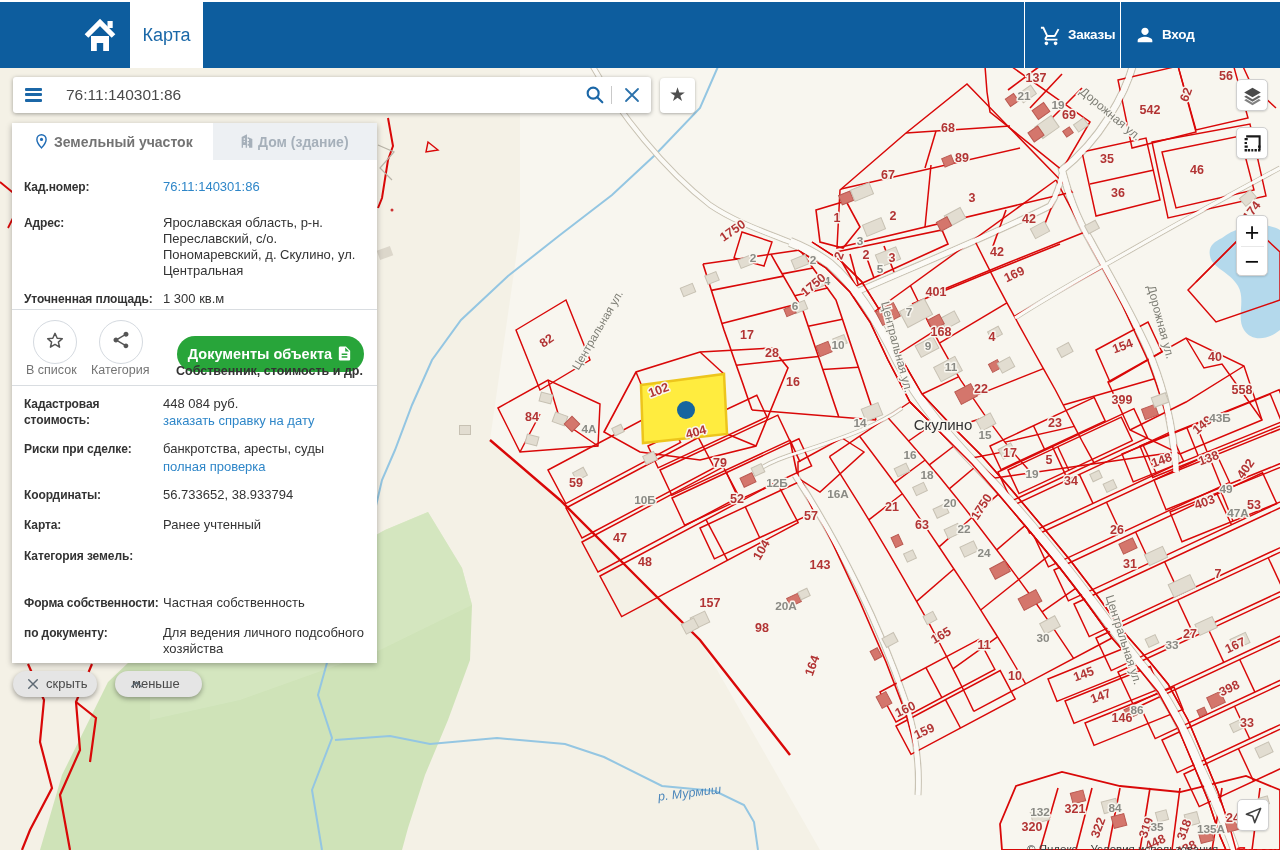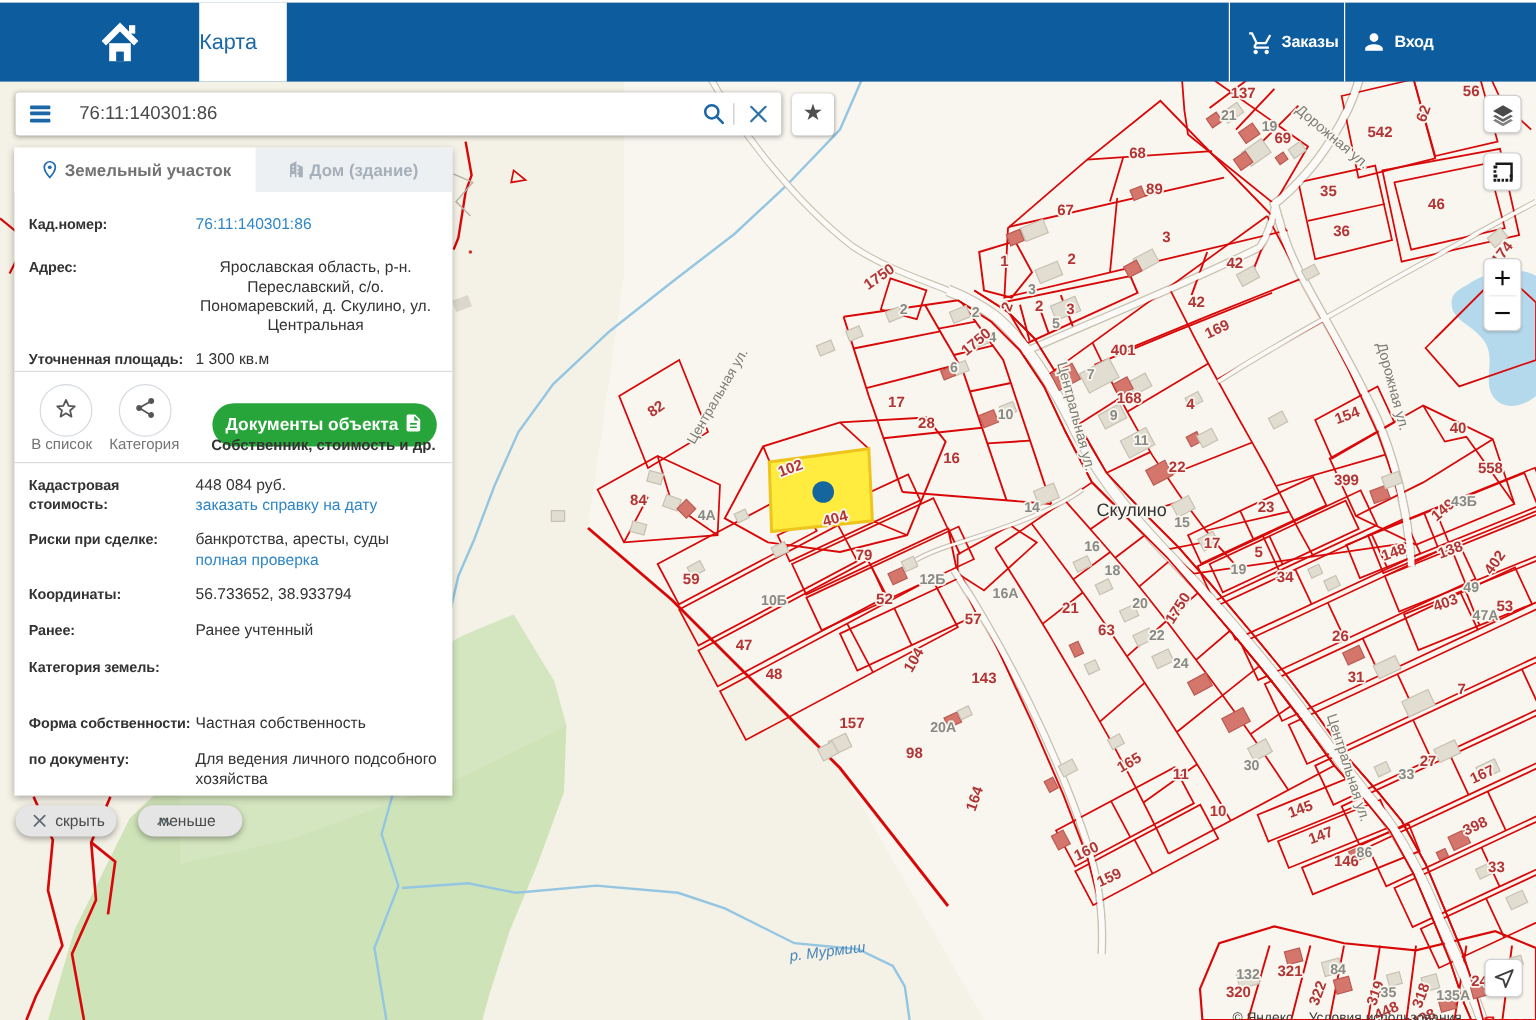--- a/index.html
+++ b/index.html
@@ -3,21 +3,21 @@
 <meta charset="utf-8">
 <style>
   html,body{margin:0;padding:0;width:1280px;height:850px;overflow:hidden;background:#fff;
     font-family:"Liberation Sans",sans-serif;}
   .abs{position:absolute;}
   #map{position:absolute;left:0;top:0;width:1280px;height:850px;}
   
   #nav{position:absolute;left:0;top:2px;width:1280px;height:66px;background:#0d5d9e;z-index:20;}
   #homeIc{position:absolute;left:80px;top:13px;}
   #tabKarta{position:absolute;left:130px;top:0;width:73px;height:66px;background:#fff;
-    color:#1a68a8;font-size:18px;line-height:66px;text-align:left;margin-left:36px;}
+    color:#1a68a8;font-size:18px;line-height:66px;text-align:center;}
   .navsep{position:absolute;top:0;width:1px;height:66px;background:#fff;}
   .navbtn{position:absolute;top:0;height:66px;color:#fff;font-size:13.5px;font-weight:bold;letter-spacing:-0.2px;}
   .navbtn span{position:absolute;top:25px;white-space:nowrap;}
   
   #search{position:absolute;left:13px;top:77px;width:638px;height:36px;background:#fff;
     border-radius:3px;box-shadow:0 1px 4px rgba(0,0,0,.35);z-index:15;}
   #burger{position:absolute;left:12px;top:11px;width:17px;height:14px;}
   #burger div{height:2.6px;background:#1b67a7;margin-bottom:2.9px;border-radius:1px;}
   #stext{position:absolute;left:53px;top:0;line-height:36px;font-size:15.5px;color:#4a4a4a;}
   #sdiv2{position:absolute;left:598px;top:9px;width:1px;height:18px;background:#c9c9c9;}
@@ -532,21 +532,21 @@
           <path fill="#a6b0ba" d="M4 22V6l8-4v20h-2v-4h-4v4H4zm3-12h2V8H7v2zm0 4h2v-2H7v2zm6-8 7 3v13h-5v-3h-2v-3h2v-2h-2v-2h2V9h-2V6z"></path>
         </svg>
       <div class="tl">Дом (здание)</div>
     </div>
   </div>
 
   <div class="lab" style="top:56px">Кад.номер:</div>
   <div class="val lnk" style="top:56px">76:11:140301:86</div>
 
   <div class="lab" style="top:92px">Адрес:</div>
-  <div class="val" style="top:92px;white-space:normal;width:200px;text-align:center;">Ярославская область, р-н.<br>Переславский, с/о.<br>Пономаревский, д. Скулино, ул.<br>Центральная</div>
+  <div class="val" style="top:92px;white-space:normal;width:200px;">Ярославская область, р-н.<br>Переславский, с/о.<br>Пономаревский, д. Скулино, ул.<br>Центральная</div>
 
   <div class="lab" style="top:168px">Уточненная площадь:</div>
   <div class="val" style="top:168px">1 300 кв.м</div>
 
   <div class="hr" style="top:186px"></div>
 
   <div class="circ" style="left:21px"><svg style="margin-top:9px" width="22" height="22" viewBox="0 0 24 24">
         <path fill="none" stroke="#555" stroke-width="1.6" stroke-linejoin="round" d="M12 3.6 14.4 9l5.6.4-4.3 3.8 1.3 5.6L12 15.7l-5 3.1 1.3-5.6L4 9.4 9.6 9z"></path>
       </svg></div>
   <div class="circ" style="left:87px"><svg style="margin-top:9px" width="20" height="20" viewBox="0 0 24 24">
@@ -566,21 +566,21 @@
   <div class="val" style="top:273px">448 084 руб.</div>
   <div class="val lnk" style="top:290px">заказать справку на дату</div>
 
   <div class="lab" style="top:318px">Риски при сделке:</div>
   <div class="val" style="top:318px">банкротства, аресты, суды</div>
   <div class="val lnk" style="top:336px">полная проверка</div>
 
   <div class="lab" style="top:364px">Координаты:</div>
   <div class="val" style="top:364px">56.733652, 38.933794</div>
 
-  <div class="lab" style="top:394px">Ранее:</div>
+  <div class="lab" style="top:394px">Карта:</div>
   <div class="val" style="top:394px">Ранее учтенный</div>
 
   <div class="lab" style="top:425px">Категория земель:</div>
 
   <div class="lab" style="top:472px">Форма собственности:</div>
   <div class="val" style="top:472px">Частная собственность</div>
 
   <div class="lab" style="top:502px">по документу:</div>
   <div class="val" style="top:502px;white-space:normal;width:230px;">Для ведения личного подсобного<br>хозяйства</div>
 </div>

